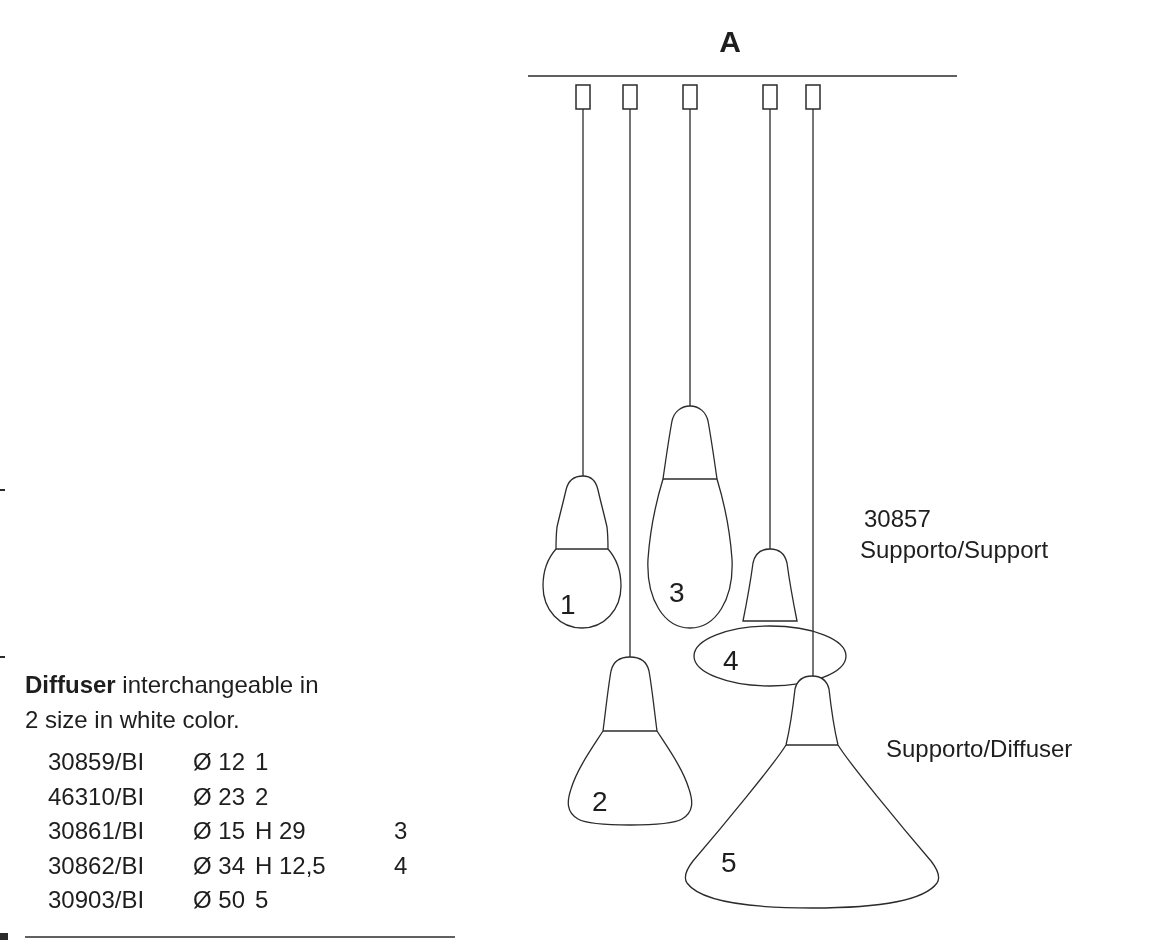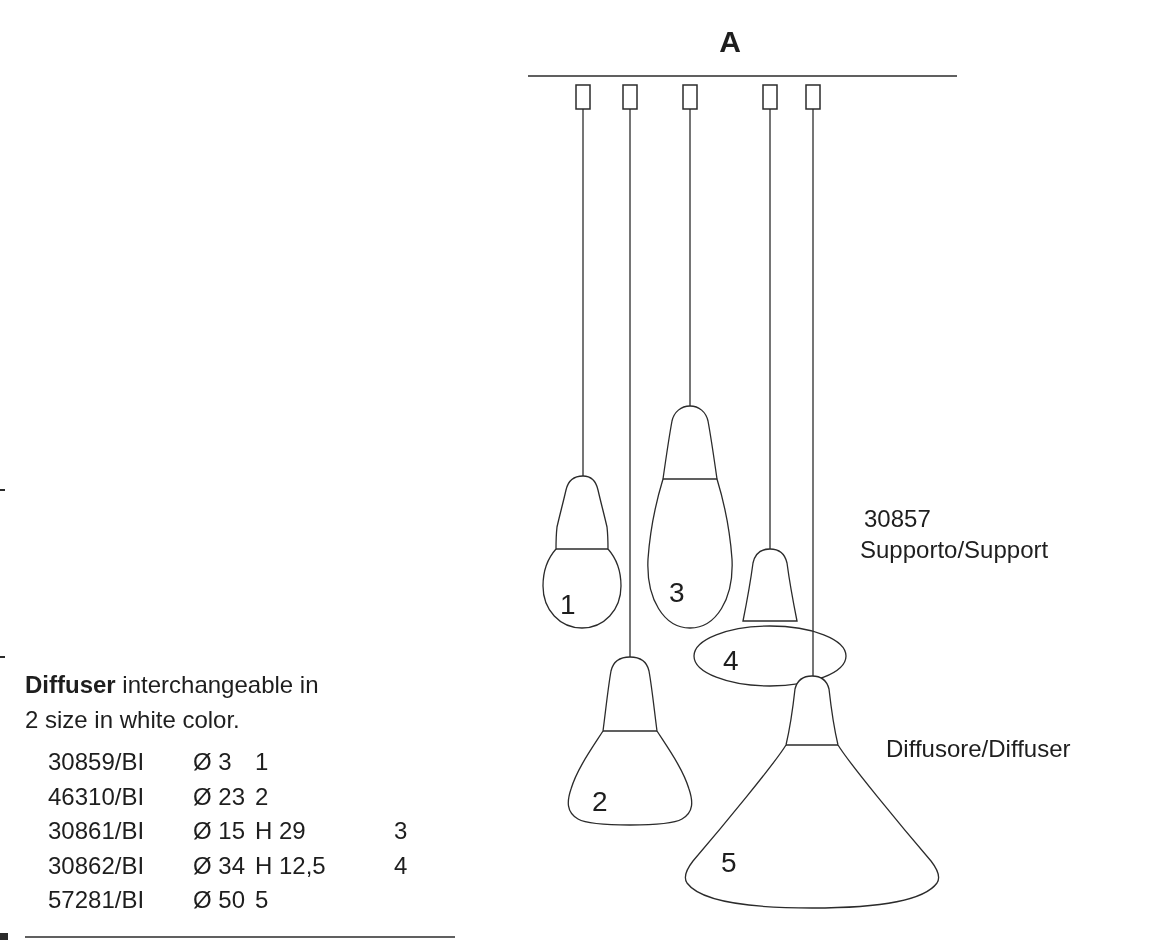--- a/index.html
+++ b/index.html
@@ -89,50 +89,50 @@
       <text x="723" y="670">4</text>
       <text x="721" y="872">5</text>
     </g>
   </svg>
 
   <div class="abs title" style="left:700px;top:27px;width:60px;">A</div>
 
   <div class="abs t24" style="left:864px;top:503px;">30857</div>
   <div class="abs t24" style="left:860px;top:534px;">Supporto/Support</div>
 
-  <div class="abs t24" style="left:886px;top:733px;">Diffusore/Diffuser</div>
+  <div class="abs t24" style="left:886px;top:733px;">Supporto/Diffuser</div>
 
   <div class="abs desc" style="left:25px;top:667px;">
     <div><b>Diffuser</b><span> interchangeable in</span></div>
     <div>2 size in white color.</div>
   </div>
 
   <div class="spec">
     <div class="spec-row">
       <span>30859/BI</span>
-      <span>Ø 3</span>
+      <span>Ø 12</span>
       <span class="num-cell">1</span>
     </div>
     <div class="spec-row">
       <span>46310/BI</span>
       <span>Ø 23</span>
       <span class="num-cell">2</span>
     </div>
     <div class="spec-row">
       <span>30861/BI</span>
       <span>Ø 15</span>
       <span>H 29</span>
       <span class="num-cell">3</span>
     </div>
     <div class="spec-row">
       <span>30862/BI</span>
       <span>Ø 34</span>
       <span>H 12,5</span>
       <span class="num-cell">4</span>
     </div>
     <div class="spec-row">
-      <span>57281/BI</span>
+      <span>30903/BI</span>
       <span>Ø 50</span>
       <span class="num-cell">5</span>
     </div>
   </div>
 
 </div>
 
 </body></html>

